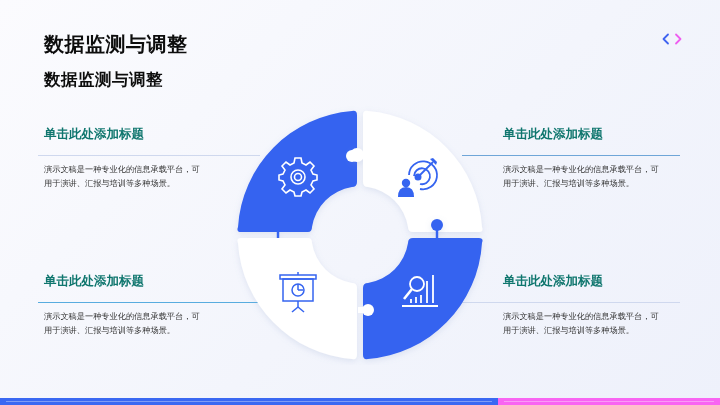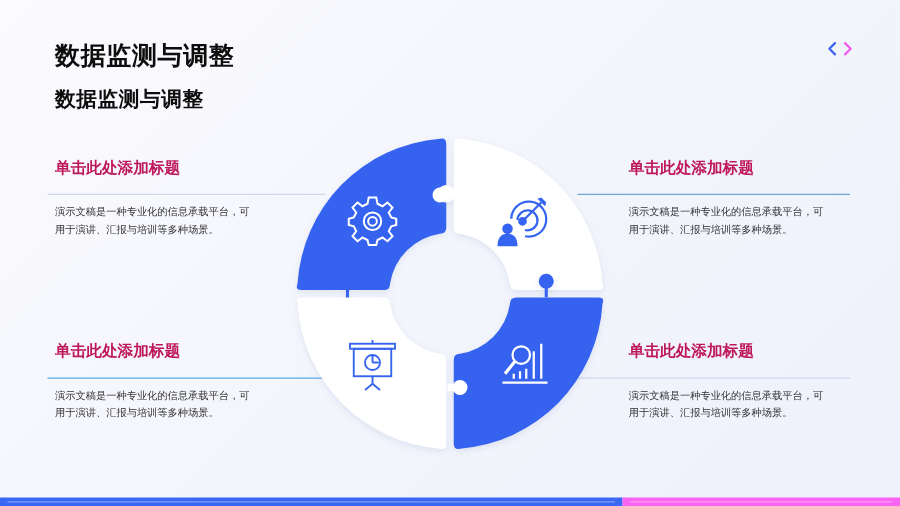--- a/index.html
+++ b/index.html
@@ -17,21 +17,21 @@
     position: absolute; left: 44px; top: 69px;
     font-size: 16.5px; font-weight: bold; letter-spacing: 0.5px; color: #0d0d0d;
   }
   .nav-arrows {
     position: absolute; left: 661px; top: 29px; width: 24px; height: 14px;
     display: flex; gap: 4px; align-items: center;
   }
   .nav-arrows span { display: block; width: 9px; height: 12px; cursor: pointer; }
   .block { position: absolute; }
   .block .hd {
-    font-size: 12.5px; font-weight: bold; color: #be185d; white-space: nowrap;
+    font-size: 12.5px; font-weight: bold; color: #0f766e; white-space: nowrap;
   }
   .block .line {
     position: absolute; height: 1.3px;
   }
   .block .desc {
     position: absolute; font-size: 8.2px; line-height: 13.5px; color: #333;
     width: 190px;
   }
   .ring { position: absolute; left: 230px; top: 105px; width: 260px; height: 260px; }
   .bottom-bar { position: absolute; left: 0; top: 398px; height: 7px; width: 720px; display: flex; }

